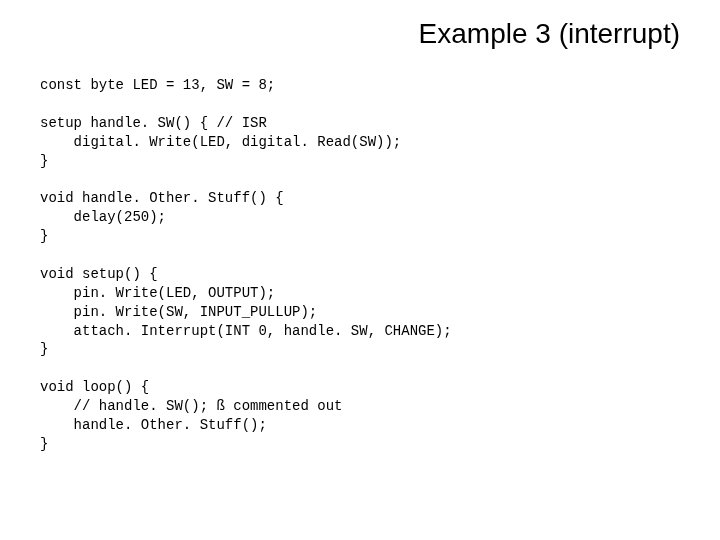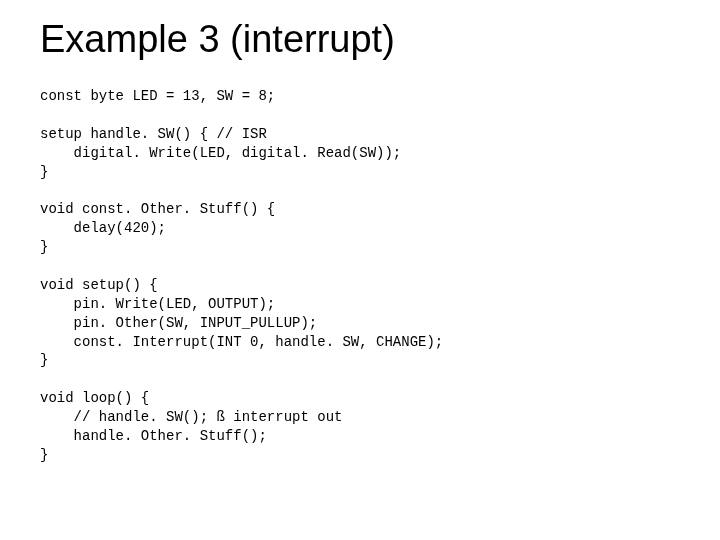--- a/index.html
+++ b/index.html
@@ -12,22 +12,22 @@
     color: #000;
     overflow: hidden;
   }
   .slide {
     box-sizing: border-box;
     width: 720px;
     height: 540px;
     padding: 18px 40px 20px 40px;
   }
   .title {
-    font-size: 38px;
-    text-align: left;
+    font-size: 28px;
+    text-align: right;
     margin: 0 0 26px 0;
     font-weight: normal;
   }
   .code {
     font-family: "Courier New", Courier, monospace;
     font-size: 14px;
     line-height: 1.35;
     white-space: pre;
   }
 </style>
@@ -35,27 +35,27 @@
 <body>
 
 <div class="slide">
   <h1 class="title">Example 3 (interrupt)</h1>
   <div class="code"><span>const byte LED = 13, SW = 8;</span>
 <span></span>
 <span>setup handle. SW() { // ISR</span>
 <span>    digital. Write(LED, digital. Read(SW));</span>
 <span>}</span>
 <span></span>
-<span>void const. Other. Stuff() {</span>
-<span>    delay(420);</span>
+<span>void handle. Other. Stuff() {</span>
+<span>    delay(250);</span>
 <span>}</span>
 <span></span>
 <span>void setup() {</span>
 <span>    pin. Write(LED, OUTPUT);</span>
-<span>    pin. Other(SW, INPUT_PULLUP);</span>
-<span>    const. Interrupt(INT 0, handle. SW, CHANGE);</span>
+<span>    pin. Write(SW, INPUT_PULLUP);</span>
+<span>    attach. Interrupt(INT 0, handle. SW, CHANGE);</span>
 <span>}</span>
 <span></span>
 <span>void loop() {</span>
-<span>    // handle. SW(); ß interrupt out</span>
+<span>    // handle. SW(); ß commented out</span>
 <span>    handle. Other. Stuff();</span>
 <span>}</span></div>
 </div>
 
 </body></html>

